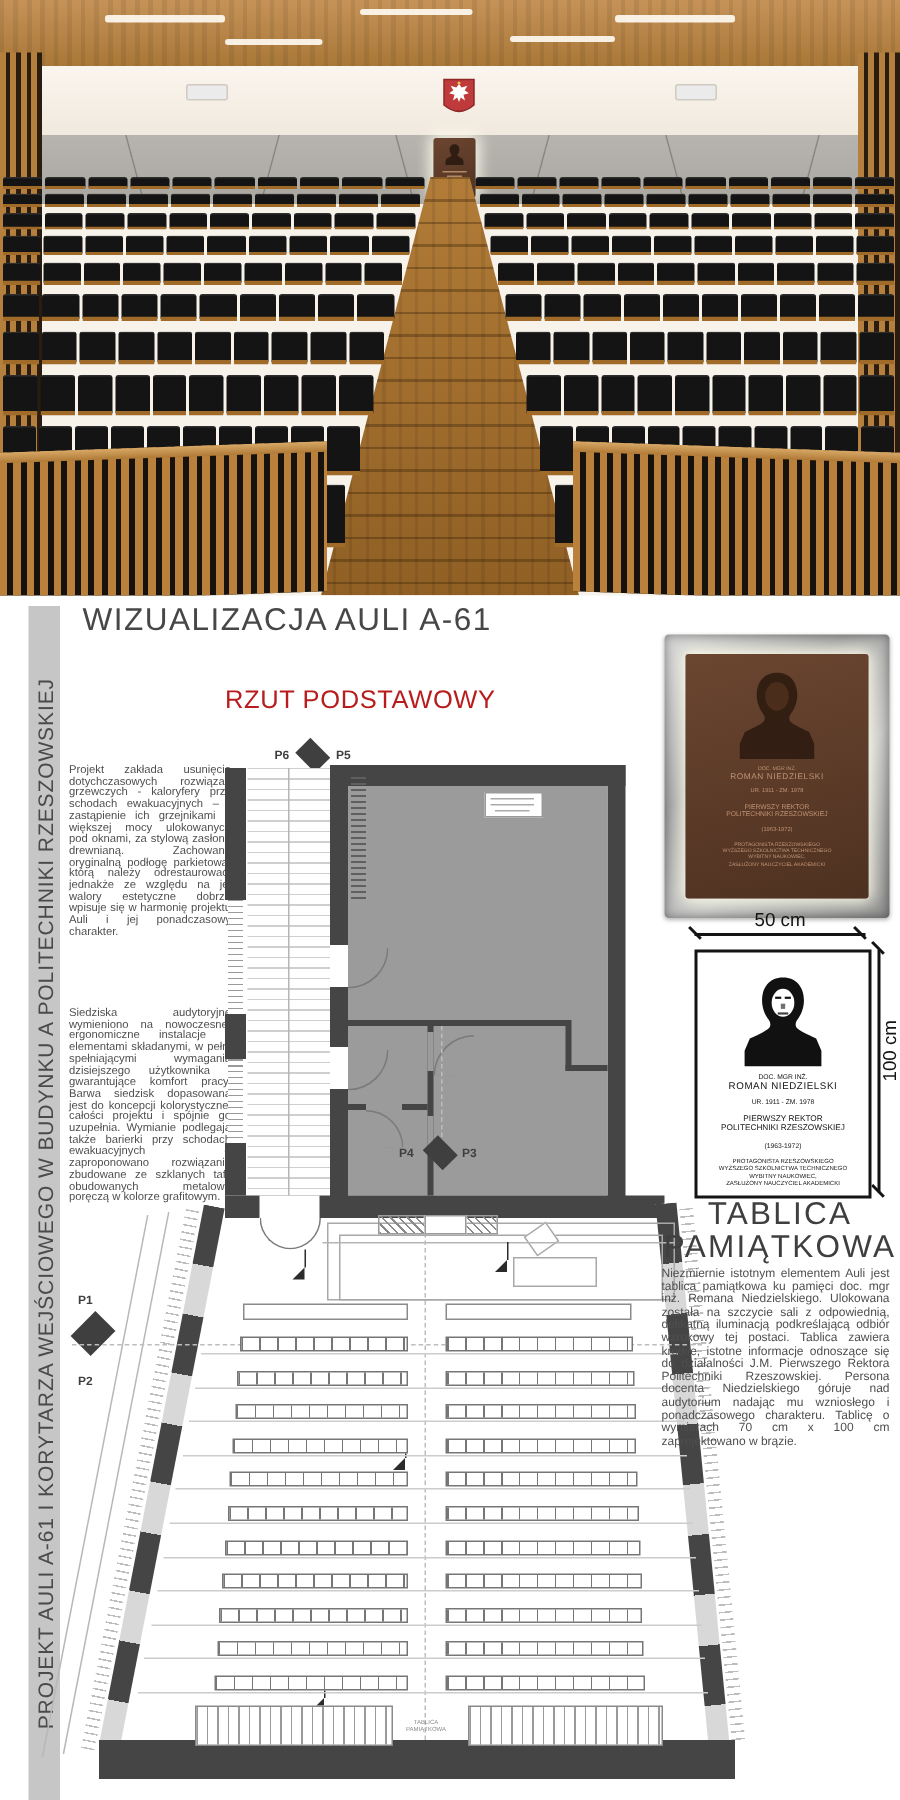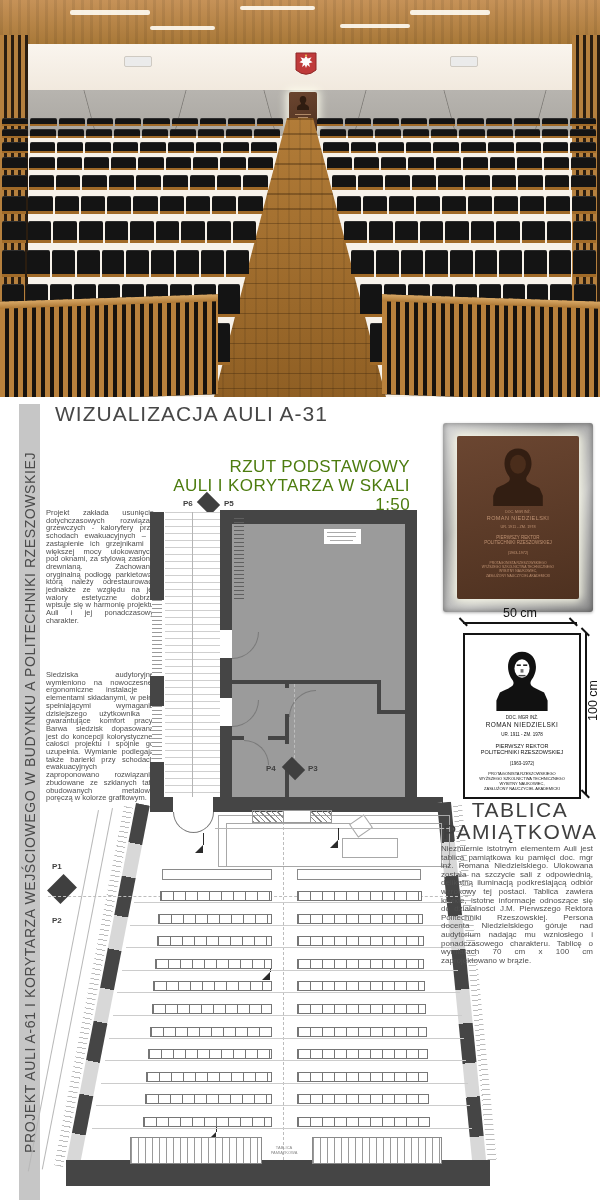--- a/index.html
+++ b/index.html
@@ -44,22 +44,22 @@
   
   .sidebar{position:absolute;left:19px;top:404px;width:21px;height:796px;background:#c6c6c6;
     display:flex;align-items:center;justify-content:center;}
   .sidebar span{writing-mode:vertical-rl;transform:rotate(180deg);white-space:nowrap;
     font-size:14px;letter-spacing:.6px;color:#4a4a4a;}
 
   
   .viz-title{position:absolute;left:55px;top:402px;font-size:21px;letter-spacing:1px;color:#474747;}
   .lpara{position:absolute;left:46px;width:108px;font-size:7.5px;line-height:7.7px;
     text-align:justify;color:#4f4f4f;margin:0;}
-  .plan-title{position:absolute;left:150px;top:457px;width:260px;text-align:right;
-    font-size:17px;line-height:19px;letter-spacing:.4px;color:#4d7c0f;}
+  .plan-title{position:absolute;left:150px;top:457px;width:260px;text-align:left;
+    font-size:17px;line-height:19px;letter-spacing:.4px;color:#b91c1c;}
   .tab-heading{position:absolute;left:430px;top:799px;width:180px;text-align:center;
     font-size:21px;line-height:22px;letter-spacing:1.5px;color:#3f3f3f;}
   .tab-para{position:absolute;left:441px;top:845px;width:152px;font-size:8px;line-height:8.6px;
     text-align:justify;color:#4f4f4f;margin:0;}
 
   
   .plan-layer{position:absolute;left:0;top:0;width:600px;height:1200px;}
   .pw{position:absolute;background:#454545;}
   .fillg{position:absolute;background:#9b9b9b;}
   .gapw{position:absolute;background:#ffffff;}
@@ -399,27 +399,26 @@
       </div>
 
     <div class="fg-slat" style="left:0;transform:skewY(-2deg);"></div>
     <div class="fg-slat" style="left:382px;transform:skewY(2deg);"></div>
   </div>
 
   <div class="sidebar">
     <span>PROJEKT AULI A-61 I KORYTARZA WEJŚCIOWEGO W BUDYNKU A POLITECHNIKI RZESZOWSKIEJ</span>
   </div>
 
-  <div class="viz-title">WIZUALIZACJA AULI A-31</div>
+  <div class="viz-title">WIZUALIZACJA AULI A-61</div>
   <p class="lpara" style="top:509px;">Projekt zakłada usunięcie dotychczasowych rozwiązań grzewczych - kaloryfery przy schodach ewakuacyjnych – i zastąpienie ich grzejnikami o większej mocy ulokowanych pod oknami, za stylową zasłoną drewnianą. Zachowano oryginalną podłogę parkietową, którą należy odrestaurować, jednakże ze względu na jej walory estetyczne dobrze wpisuje się w harmonię projektu Auli i jej ponadczasowy charakter.</p>
   <p class="lpara" style="top:671px;">Siedziska audytoryjne wymieniono na nowoczesne, ergonomiczne instalacje z elementami składanymi, w pełni spełniającymi wymagania dzisiejszego użytkownika i gwarantujące komfort pracy. Barwa siedzisk dopasowana jest do koncepcji kolorystycznej całości projektu i spójnie go uzupełnia. Wymianie podlegają także barierki przy schodach ewakuacyjnych – zaproponowano rozwiązanie zbudowane ze szklanych tafli obudowanych metalową poręczą w kolorze grafitowym.</p>
 
   <div class="plan-title">
     <div>RZUT PODSTAWOWY</div>
-    <div>AULI I KORYTARZA W SKALI 1:50</div>
   </div>
 
   <div class="plan-layer">
 
     <div class="plabel" style="left:183px;top:499px;">P6</div>
     <div class="dia" style="left:201px;top:496px;"></div>
     <div class="plabel" style="left:224px;top:499px;">P5</div>
     <div class="dash-v" style="left:208px;top:512px;height:285px;"></div>
 
     <div class="stairwell"></div>

